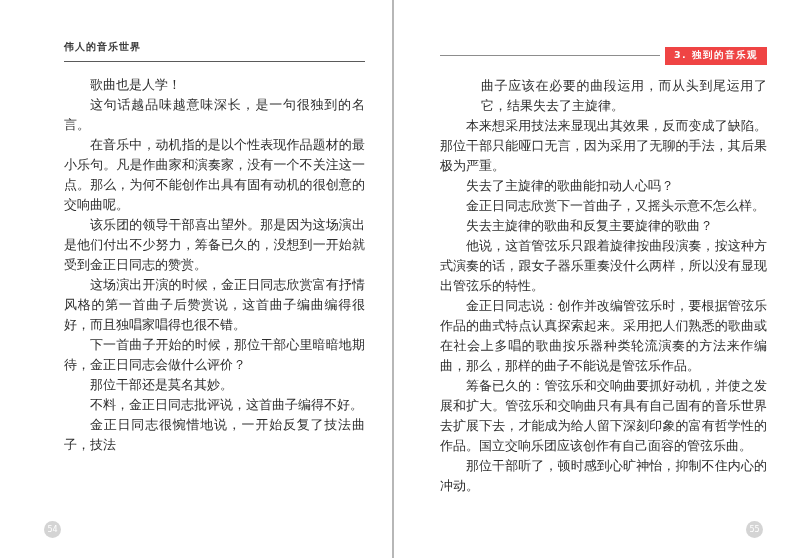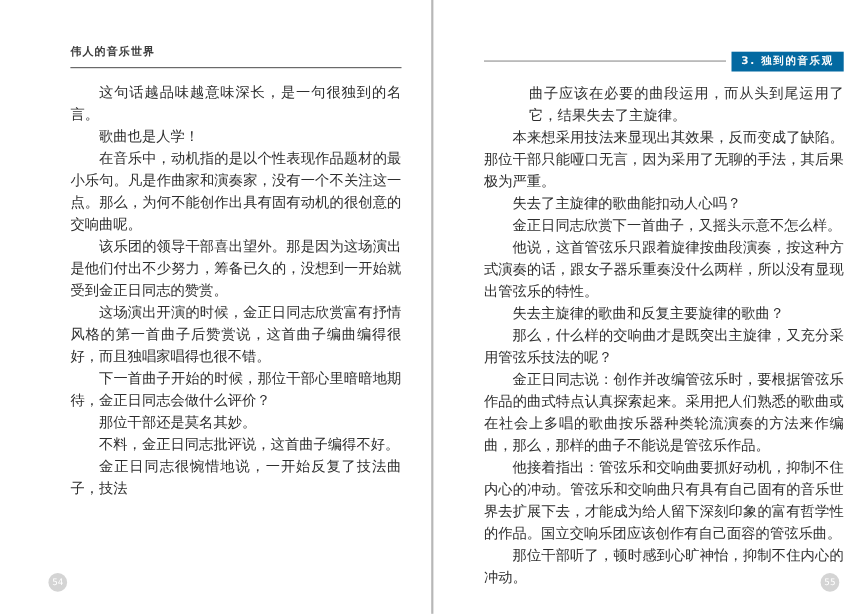--- a/index.html
+++ b/index.html
@@ -49,21 +49,21 @@
     height: 15px;
     margin-top: 2px;
   }
   .header-right .rule {
     flex: 1;
     height: 1px;
     background: #8d8d8d;
     margin-right: 5px;
   }
   .chapter-tag {
-    background: #0369a1;
+    background: #ef4444;
     color: #fcfcfc;
     font-family: "DejaVu Sans", sans-serif;
     font-size: 9.5px;
     font-weight: bold;
     letter-spacing: 1.5px;
     padding: 2.5px 9px 2.5px 9px;
     white-space: nowrap;
   }
 
   
@@ -107,22 +107,22 @@
 </head>
 <body>
 
 <div class="spread">
 
   <div class="page page-left">
     <div class="header-left">伟人的音乐世界</div>
 
     <div class="bodytext">
       <div>
+          <p class="para">歌曲也是人学！</p>
           <p class="para">这句话越品味越意味深长，是一句很独到的名言。</p>
-          <p class="para">歌曲也是人学！</p>
         </div>
 
 
       <div>
           <p class="para">在音乐中，动机指的是以个性表现作品题材的最小乐句。凡是作曲家和演奏家，没有一个不关注这一点。那么，为何不能创作出具有固有动机的很创意的交响曲呢。</p>
           <p class="para">该乐团的领导干部喜出望外。那是因为这场演出是他们付出不少努力，筹备已久的，没想到一开始就受到金正日同志的赞赏。</p>
           <p class="para">这场演出开演的时候，金正日同志欣赏富有抒情风格的第一首曲子后赞赏说，这首曲子编曲编得很好，而且独唱家唱得也很不错。</p>
           <p class="para">下一首曲子开始的时候，那位干部心里暗暗地期待，金正日同志会做什么评价？</p>
           <p class="para">那位干部还是莫名其妙。</p>
           <p class="para">不料，金正日同志批评说，这首曲子编得不好。</p>
@@ -138,25 +138,24 @@
       <div class="rule"></div>
       <div class="chapter-tag">3. 独到的音乐观</div>
     </div>
 
     <div class="bodytext">
       <div>
           <p class="para no-indent">曲子应该在必要的曲段运用，而从头到尾运用了它，结果失去了主旋律。</p>
           <p class="para">本来想采用技法来显现出其效果，反而变成了缺陷。那位干部只能哑口无言，因为采用了无聊的手法，其后果极为严重。</p>
           <p class="para">失去了主旋律的歌曲能扣动人心吗？</p>
           <p class="para">金正日同志欣赏下一首曲子，又摇头示意不怎么样。</p>
+          <p class="para">失去主旋律的歌曲和反复主要旋律的歌曲？</p>
           <p class="para">他说，这首管弦乐只跟着旋律按曲段演奏，按这种方式演奏的话，跟女子器乐重奏没什么两样，所以没有显现出管弦乐的特性。</p>
-          <p class="para">失去主旋律的歌曲和反复主要旋律的歌曲？</p>
-          <p class="para">那么，什么样的交响曲才是既突出主旋律，又充分采用管弦乐技法的呢？</p>
           <p class="para">金正日同志说：创作并改编管弦乐时，要根据管弦乐作品的曲式特点认真探索起来。采用把人们熟悉的歌曲或在社会上多唱的歌曲按乐器种类轮流演奏的方法来作编曲，那么，那样的曲子不能说是管弦乐作品。</p>
-          <p class="para">他接着指出：管弦乐和交响曲要抓好动机，抑制不住内心的冲动。管弦乐和交响曲只有具有自己固有的音乐世界去扩展下去，才能成为给人留下深刻印象的富有哲学性的作品。国立交响乐团应该创作有自己面容的管弦乐曲。</p>
+          <p class="para">筹备已久的：管弦乐和交响曲要抓好动机，并使之发展和扩大。管弦乐和交响曲只有具有自己固有的音乐世界去扩展下去，才能成为给人留下深刻印象的富有哲学性的作品。国立交响乐团应该创作有自己面容的管弦乐曲。</p>
           <p class="para">那位干部听了，顿时感到心旷神怡，抑制不住内心的冲动。</p>
         </div>
     </div>
 
     <div class="pagenum pn-right">55</div>
   </div>
 
   <div class="spine"></div>
 
 </div>

